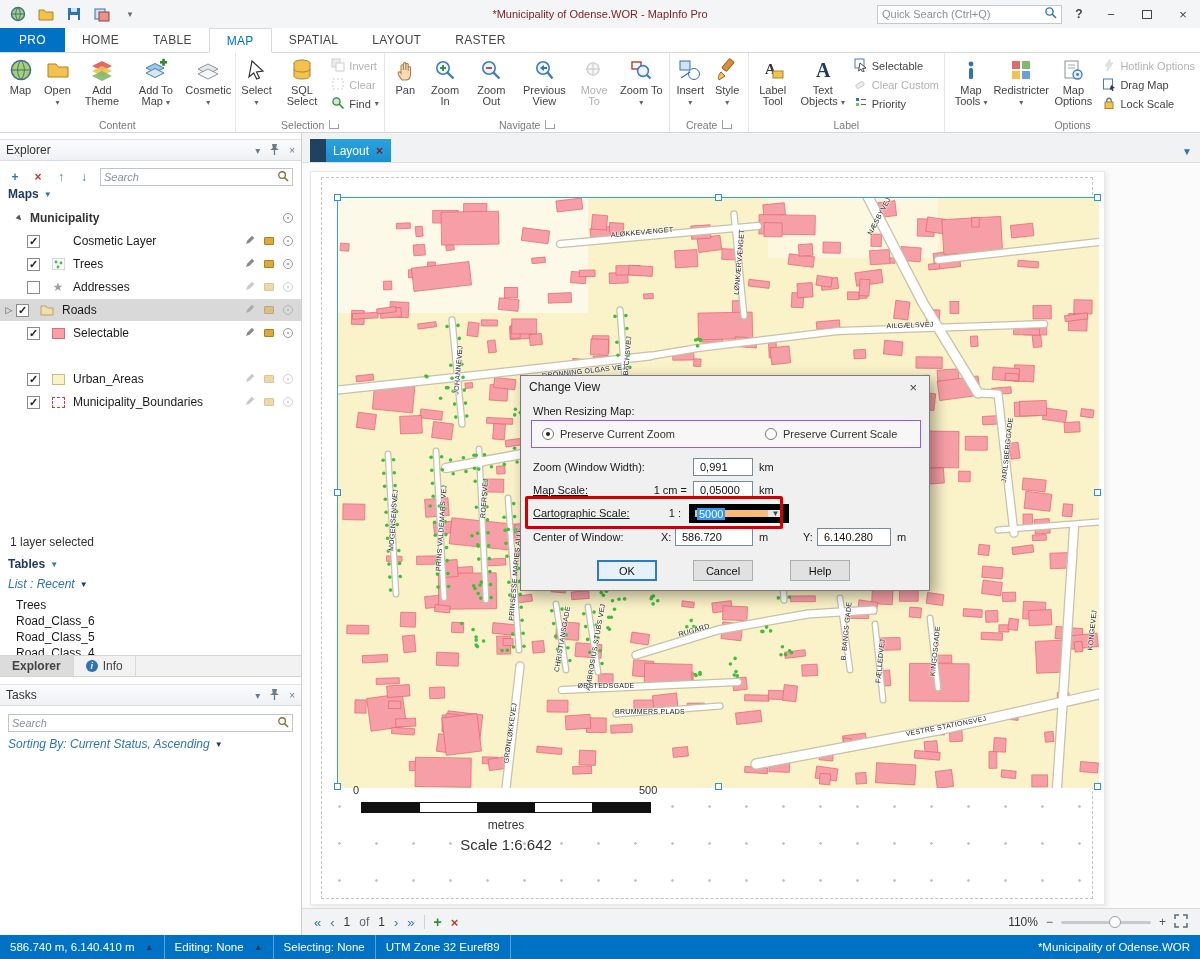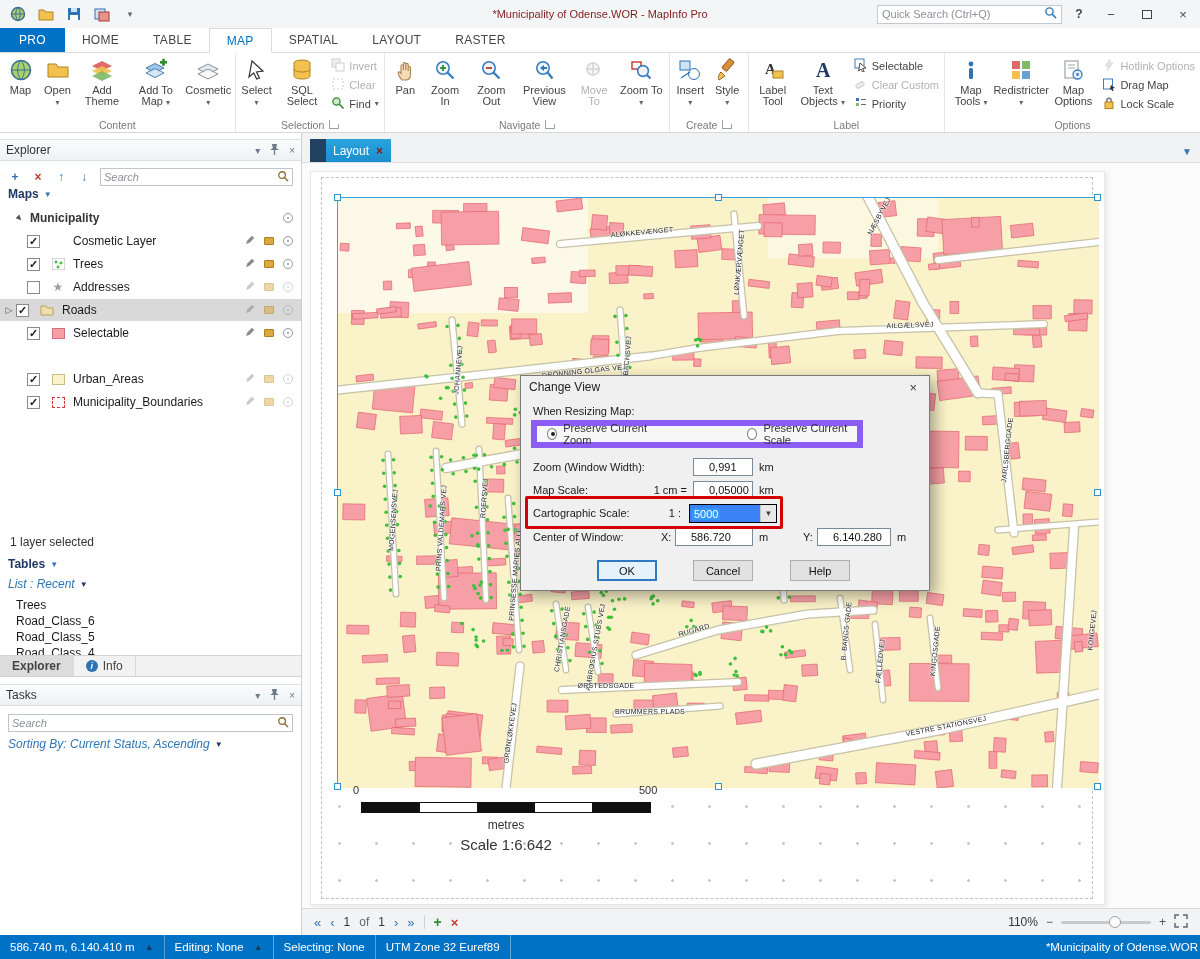--- a/index.html
+++ b/index.html
@@ -101,41 +101,41 @@
   .greenplus{color:#2e8b2e;font-weight:bold;font-size:14px}
   .redx{color:#c0392b;font-weight:bold;font-size:13px}
   .nav-right{margin-left:auto;display:flex;align-items:center;gap:8px}
   .slider{width:90px;height:3px;background:#c7cacd;position:relative;border-radius:2px}
   .thumb{position:absolute;left:48px;top:-5px;width:12px;height:12px;border-radius:50%;background:#fdfdfd;border:1px solid #9aa0a5}
 
   
   .statusbar{position:absolute;left:0;top:935px;width:1200px;height:24px;background:#0072c6;color:#fff;display:flex;align-items:center;font-size:11.5px}
   .sseg{display:flex;align-items:center;gap:10px;padding:0 10px;height:100%;border-right:1px solid rgba(255,255,255,.35)}
   .sseg .tri-up{color:#16395c;font-size:9px}
-  .sdoc{margin-left:auto;padding-right:2px}
+  .sdoc{margin-left:auto;padding-right:10px}
 
   
   .dialog{position:absolute;left:520px;top:375px;width:410px;height:216px;background:#f0f0f0;border:1px solid #7a7a7a;box-shadow:5px 5px 14px rgba(0,0,0,.35);z-index:50;font-size:11px}
   .dlg-title{height:22px;display:flex;align-items:center;padding:0 8px;font-size:12px;color:#222}
   .dlg-close{margin-left:auto;color:#444;font-size:13px;padding:0 4px}
   .dlg-label{position:absolute;left:12px;color:#1a1a1a}
-  .grp{position:absolute;left:10px;top:44px;width:332px;height:28px;background:#f7f7f7;border:6px solid #8b5cf6;display:flex;align-items:center}
+  .grp{position:absolute;left:10px;top:44px;width:390px;height:28px;background:#f7f7f7;border:1px solid #8b5cf6;display:flex;align-items:center}
   .radio{width:12px;height:12px;border:1px solid #7a7a7a;border-radius:50%;background:#fff;display:inline-block;position:relative;vertical-align:-2px}
   .radio.on::after{content:"";position:absolute;left:3px;top:3px;width:4px;height:4px;border-radius:50%;background:#222}
   .drow{position:absolute;left:0;width:100%;height:20px}
   .dpre{position:absolute;left:90px;width:76px;text-align:right;color:#1a1a1a}
-  .dfield{position:absolute;height:18px;border:1px solid #7a8a99;background:#fff;font:11px "Liberation Sans",sans-serif;color:#111;padding:0 15px;display:flex;align-items:center}
+  .dfield{position:absolute;height:18px;border:1px solid #7a8a99;background:#fff;font:11px "Liberation Sans",sans-serif;color:#111;padding:0 6px;display:flex;align-items:center}
   .dunit{position:absolute;color:#1a1a1a}
-  .combo{position:absolute;left:168px;top:0;width:88px;height:19px;border:1px solid #000000;background:#3b82f6;display:flex;align-items:center}
+  .combo{position:absolute;left:168px;top:0;width:100px;height:19px;border:6px solid #000000;background:#fdba74;display:flex;align-items:center}
   .combo-text{background:#3297fd;color:#fff;padding:0 2px;margin-left:2px}
   .combo-arrow{margin-left:auto;width:16px;height:100%;background:#e8e8e8;border-left:1px solid #c8c8c8;display:flex;align-items:center;justify-content:center;font-size:8px;color:#444}
   .redbox{position:absolute;left:4px;top:120px;width:258px;height:33px;border:3px solid #d40000;border-radius:2px;z-index:5;pointer-events:none}
   .dbtn{position:absolute;top:184px;width:60px;height:21px;background:#e1e1e1;border:1px solid #adadad;display:flex;align-items:center;justify-content:center;font-size:11px;color:#111}
   .dbtn.default{background:#e5f1fb;border:2px solid #2e7bc4}
-  .u{}
+  .u{text-decoration:underline}
 
   .mini-svg{display:inline-flex}
 </style>
 </head>
 <body>
 
 <div class="titlebar">
   <div class="qat">
     <span class="qicon">
         <svg class="mini-svg" width="16" height="16" viewBox="0 0 16 16">

